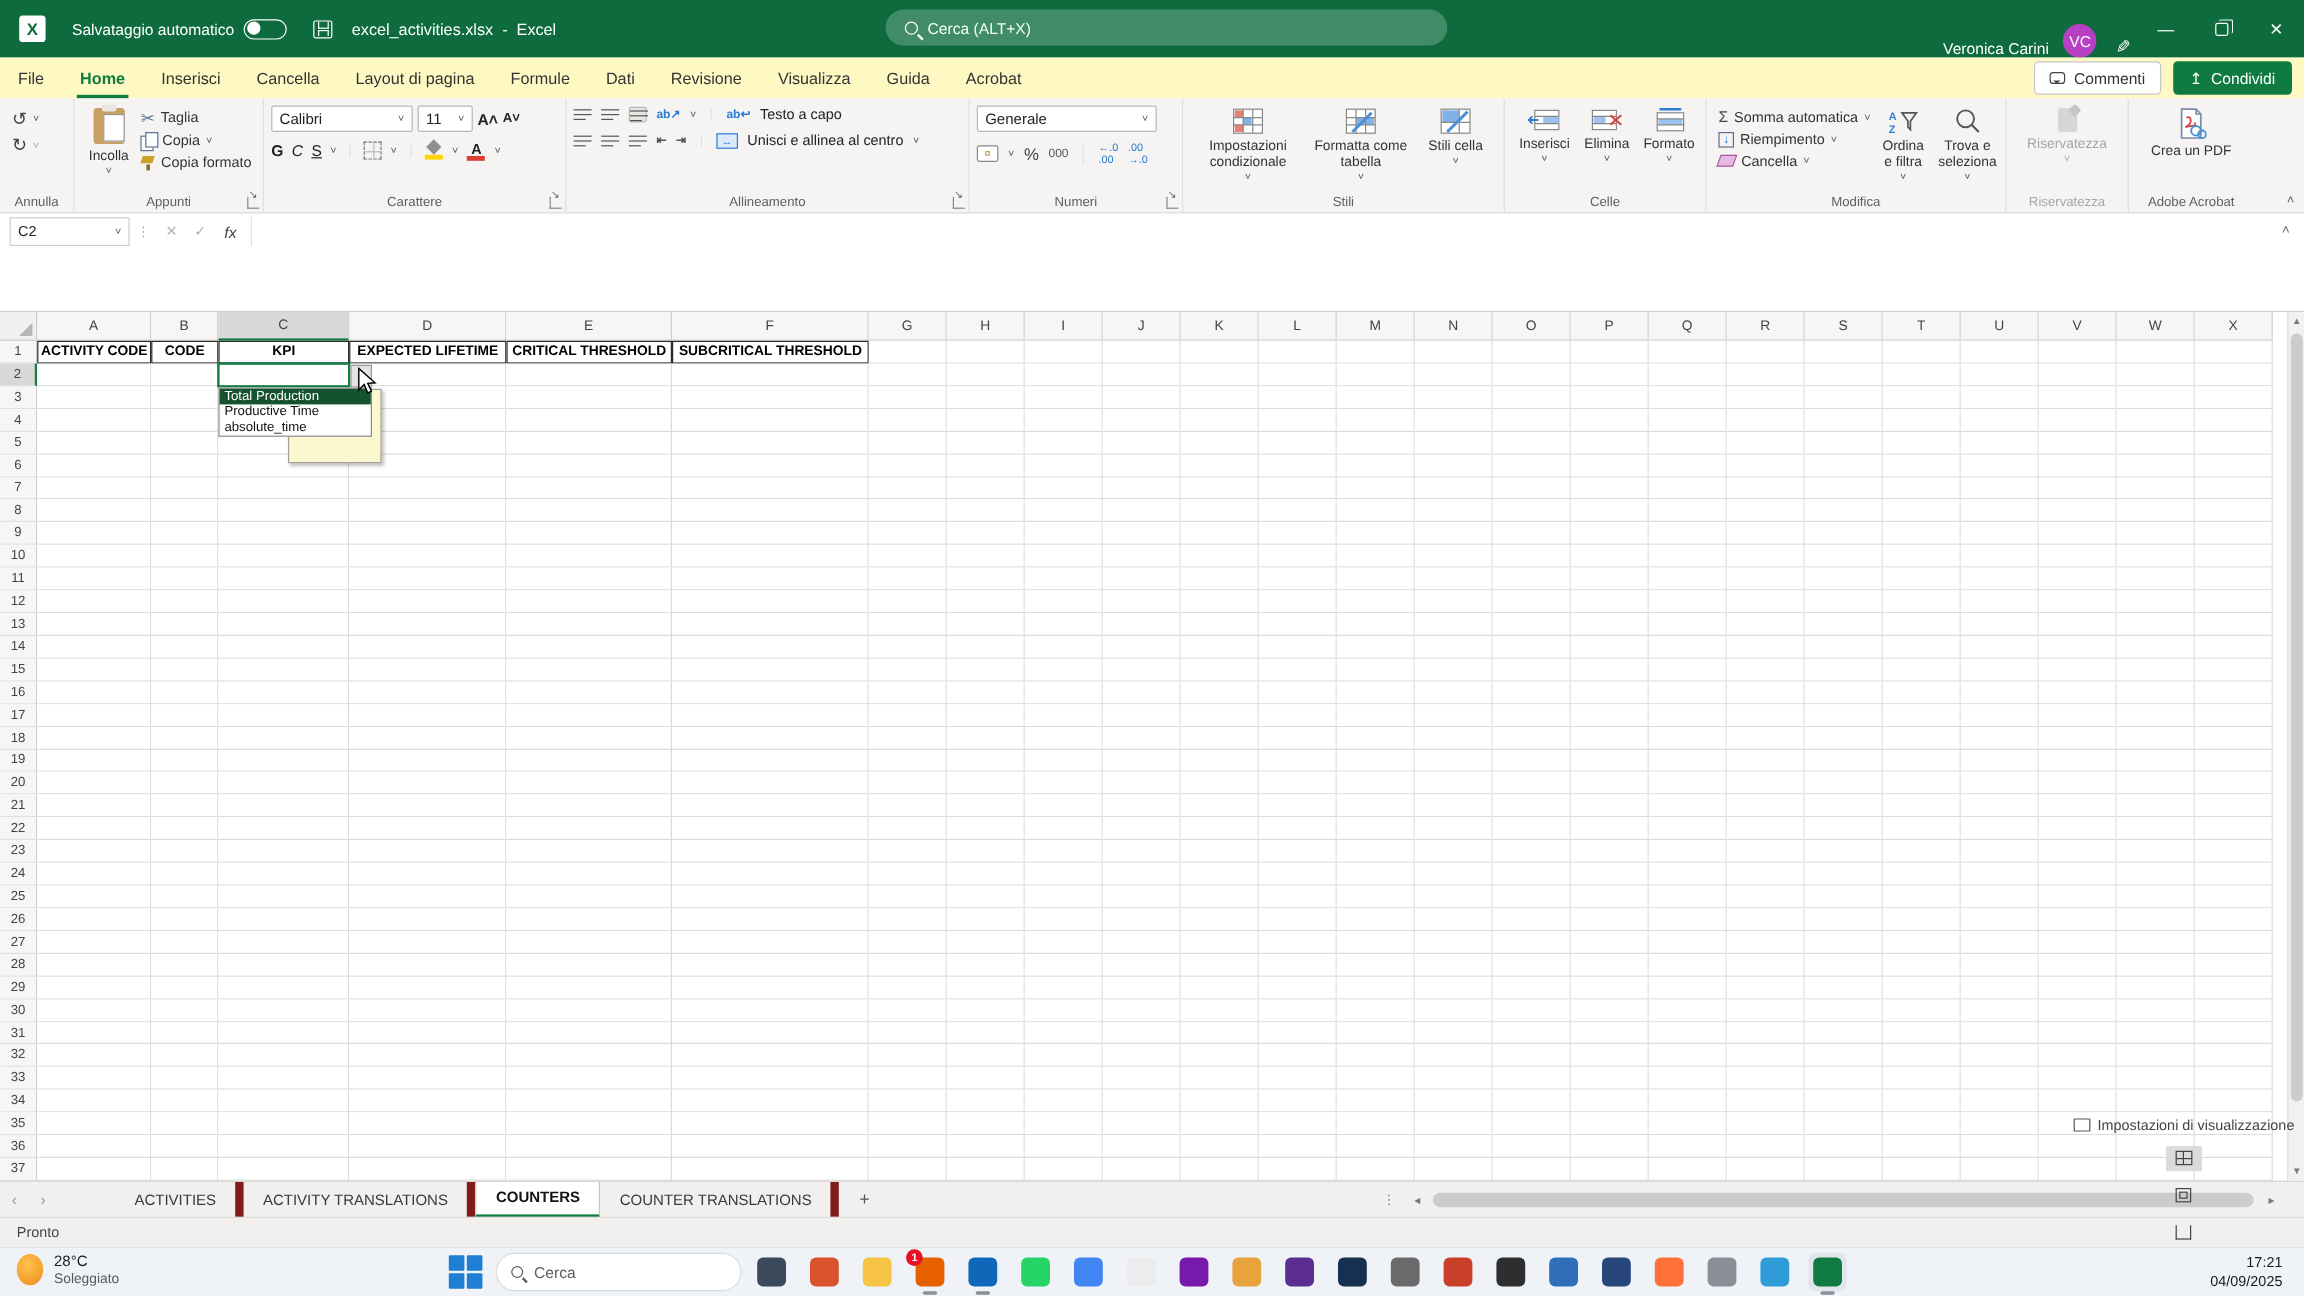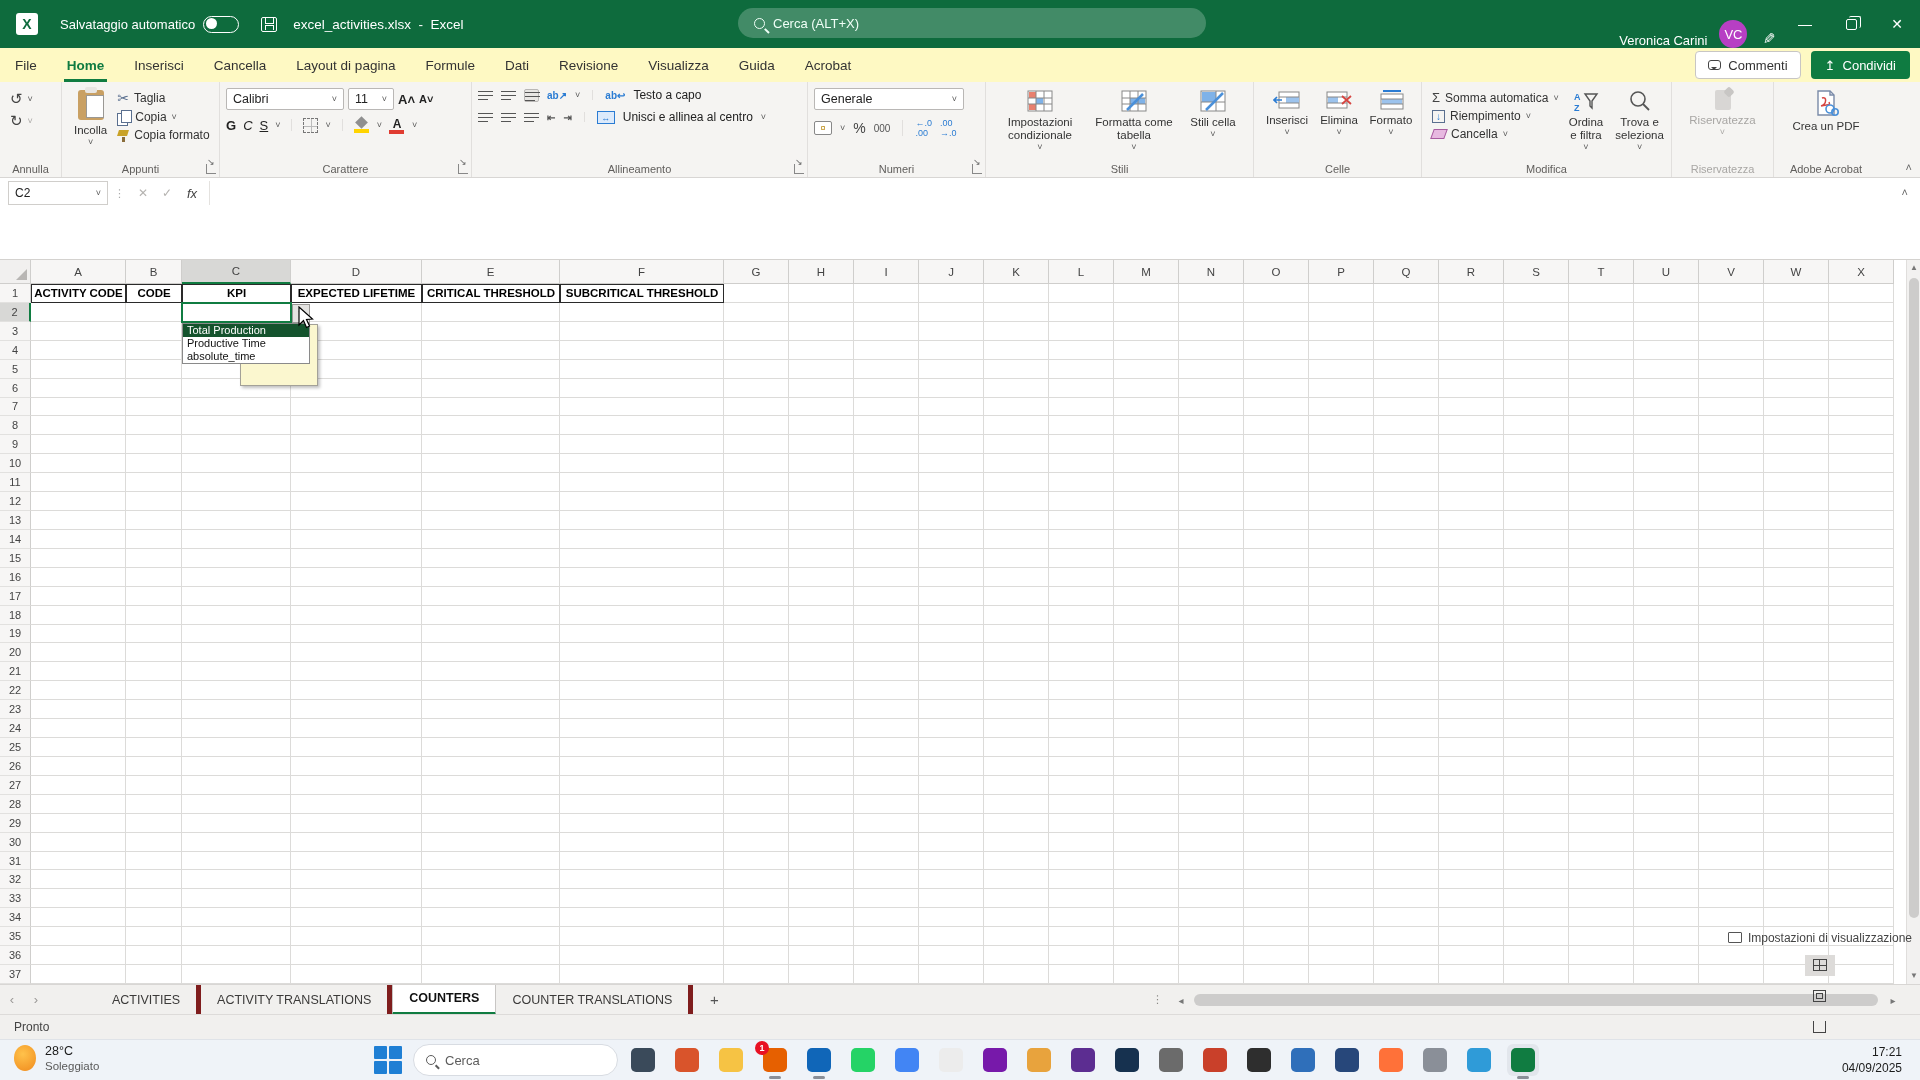--- a/index.html
+++ b/index.html
@@ -125,21 +125,21 @@
   .cursor { position:absolute; left:297px; top:306px; z-index:9; }
 
   
   .vscroll { position:absolute; right:0; top:260px; width:14px; height:724px; background:#f2f1f0; border-left:1px solid #e0dedc; }
   .vthumb { position:absolute; left:2px; top:18px; width:10px; height:640px; background:#cdcccb; border-radius:5px; }
   .varrow { position:absolute; left:0; width:14px; height:16px; color:#777; font-size:8px; text-align:center; line-height:16px; }
 
   
   .sheetbar { position:absolute; left:0; top:984px; width:1920px; height:30px; background:#f1f0ee; border-top:1px solid #d8d6d4; display:flex; align-items:center; }
   .nav-chev { color:#9a9896; font-size:13px; width:24px; text-align:center; }
-  .stab { padding:0 16px; height:30px; display:flex; align-items:center; font-size:12.5px; color:#3b3a39; border-right:5px solid #7f1d1d; }
+  .stab { padding:0 16px; height:30px; display:flex; align-items:center; font-size:12.5px; color:#3b3a39; border-right:7px solid #7f1d1d; }
   .stab.active { background:#fff; font-weight:bold; color:#111; border-bottom:3px solid #107c41; border-right:1px solid #c8c6c4; border-left:1px solid #c8c6c4; }
   .stab-add { width:30px; text-align:center; font-size:15px; color:#555; margin-left:6px; }
   .hgrip { position:absolute; left:1152px; color:#8a8886; font-size:11px; letter-spacing:-1px; }
   .hscroll { position:absolute; left:1172px; right:18px; top:6px; height:18px; background:#f1f0ee; display:flex; align-items:center; }
   .hthumb { position:absolute; left:22px; right:24px; top:3px; height:12px; background:#cdcccb; border-radius:6px; }
   .harrow { color:#777; font-size:10px; width:18px; text-align:center; }
   .harrow.r { position:absolute; right:0; }
 
   
   .statusbar { position:absolute; left:0; top:1014px; width:1920px; height:25px; background:#f1f0ee; border-top:1px solid #dddbd9; display:flex; align-items:center; font-size:12px; color:#444; }

